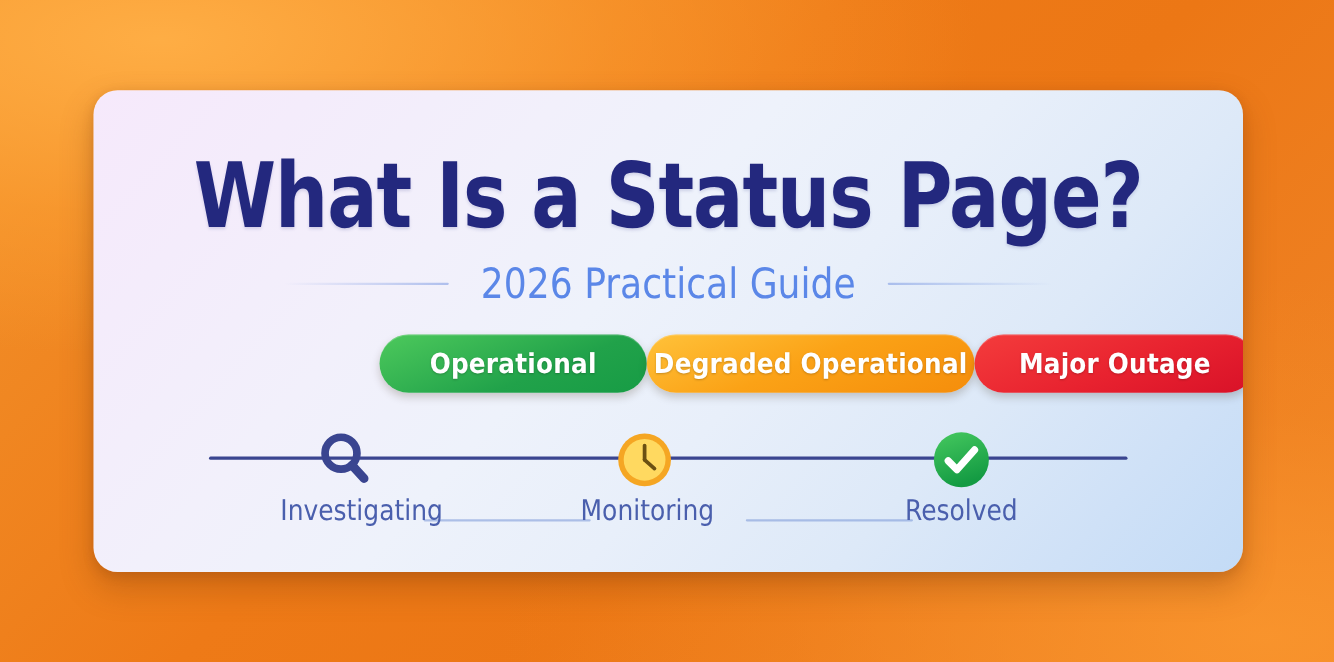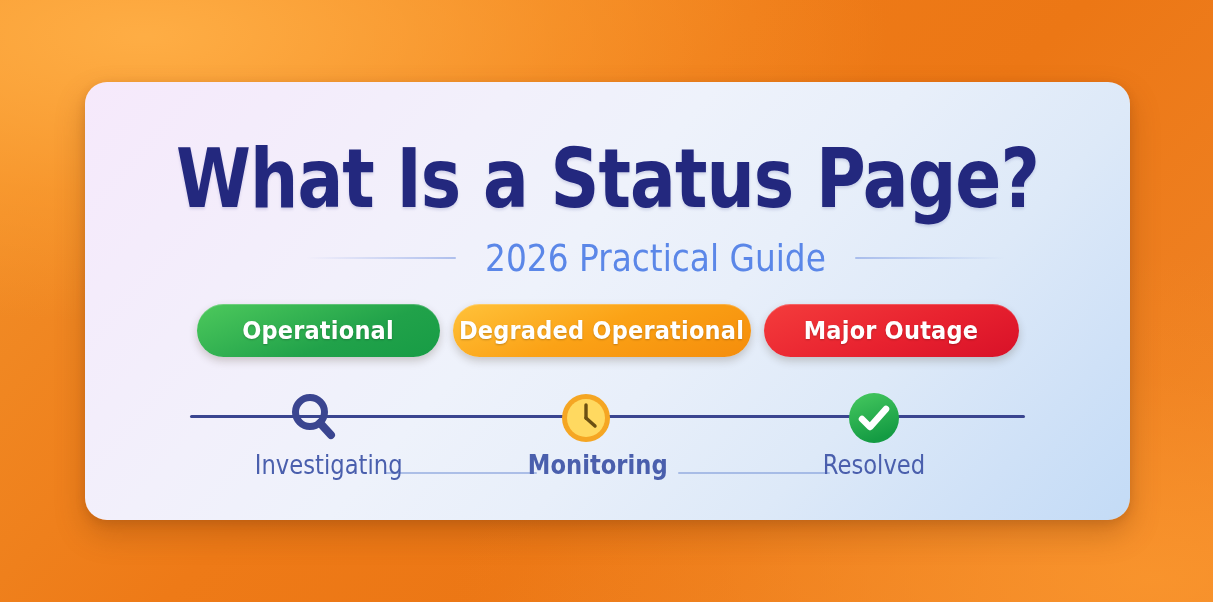--- a/index.html
+++ b/index.html
@@ -68,48 +68,46 @@
   
   #subtitle-row {
     position: absolute;
     left: 0;
     top: 155px;
     width: 100%;
     display: flex;
     align-items: center;
     justify-content: center;
     gap: 22px;
-    margin-left: 48px;
   }
   .sub-rule {
     width: 150px;
     height: 2px;
     border-radius: 2px;
   }
   .sub-rule.left  { background: linear-gradient(to right, rgba(120,150,225,0) 0%, rgba(120,150,225,0.55) 100%); }
   .sub-rule.right { background: linear-gradient(to left,  rgba(120,150,225,0) 0%, rgba(120,150,225,0.55) 100%); }
   #subtitle {
     font-family: "Liberation Sans Narrow", "DejaVu Sans Condensed", "Liberation Sans", sans-serif;
     font-size: 38px;
     line-height: 42px;
     color: #5b87e8;
     white-space: nowrap;
     transform: scaleX(0.96);
   }
 
   
   #badges {
     position: absolute;
-    left: 0;
+    left: 11px;
     top: 222px;
     width: 100%;
     display: flex;
-    justify-content: center;
-    align-items: center;
-    gap: 13px;
+    justify-content: flex-end;
+    align-items: center;
   }
   .badge {
     height: 53px;
     border-radius: 27px;
     display: flex;
     align-items: center;
     justify-content: center;
     color: #ffffff;
     font-family: "Liberation Sans Narrow", "DejaVu Sans Condensed", "Liberation Sans", sans-serif;
     font-size: 25px;
@@ -223,21 +221,21 @@
           <span class="icon-chip">
             <svg width="54" height="54" viewBox="0 0 54 54">
               <circle cx="24" cy="21" r="14.5" fill="none" stroke="#3a4590" stroke-width="7"></circle>
               <line x1="34" y1="32" x2="45" y2="44" stroke="#3a4590" stroke-width="8" stroke-linecap="round"></line>
             </svg>
           </span>
         </div>
         <div class="tl-label">Investigating</div>
       </div>
 
-      <div class="tl-node" style="left: 501px; font-weight: bold;">
+      <div class="tl-node" style="left: 501px;">
         <div class="tl-icon-wrap">
           <span class="icon-chip">
             <svg width="50" height="50" viewBox="0 0 50 50">
               <circle cx="25" cy="25" r="24" fill="#f5a623"></circle>
               <circle cx="25" cy="25" r="19" fill="#ffd960"></circle>
               <line x1="25" y1="25" x2="25" y2="12" stroke="#6b5012" stroke-width="3.4" stroke-linecap="round"></line>
               <line x1="25" y1="25" x2="34" y2="33" stroke="#6b5012" stroke-width="3.4" stroke-linecap="round"></line>
             </svg>
           </span>
         </div>

